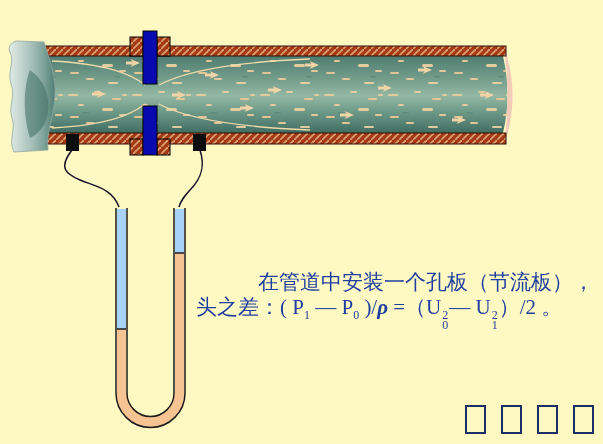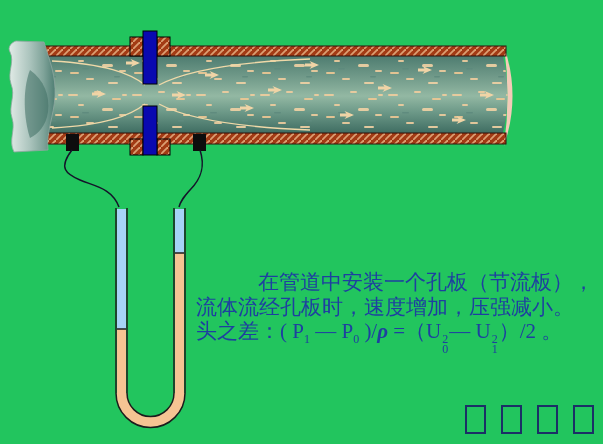--- a/index.html
+++ b/index.html
@@ -1,16 +1,16 @@
 <!DOCTYPE html>
 <html><head>
 <meta charset="utf-8">
 <style>
   html,body{margin:0;padding:0;}
-  .stage{position:relative;width:603px;height:444px;background:#22c55e;overflow:hidden;
+  .stage{position:relative;width:603px;height:444px;background:#fef9c3;overflow:hidden;
          font-family:"Liberation Serif", serif;}
   .diagram-svg{position:absolute;left:0;top:0;}
   .caption{position:absolute;left:196px;top:270px;width:406px;color:#1E3FA0;
            font-size:21px;line-height:24.5px;}
   .caption .indent{text-indent:62px;}
   .formula{white-space:nowrap;}
   .formula sub{font-size:12px;}
   .rho{font-weight:bold;font-style:italic;}
   .supsub{display:inline-flex;flex-direction:column;align-items:flex-start;
           font-size:12px;line-height:10px;vertical-align:-5px;margin:0 1px;}
@@ -138,21 +138,20 @@
         <path d="M116,208 V393 A34.5,34.5 0 0 0 185,393 V208"></path>
         <path d="M127,208 V393 A23.5,23.5 0 0 0 174,393 V208"></path>
         <path d="M117,329 H126"></path>
         <path d="M175,253 H184"></path>
       </g>
     </g>
   </svg>
 
   <div class="caption">
     <div class="indent">在管道中安装一个孔板（节流板），</div>
-    <div>流体流经孔板时，速度增加，压强减小。</div>
     <div class="formula"><span>头之差：( P</span><sub>1</sub><span> — P</span><sub>0</sub><span> )/</span><span class="rho">ρ</span><span> =（U</span><span class="supsub">
           <span>2</span>
           <span>0</span>
         </span><span>— U</span><span class="supsub">
           <span>2</span>
           <span>1</span>
         </span><span>）/2 。</span></div>
   </div>
 
   <div class="nav-box" style="left:465px;"></div>

